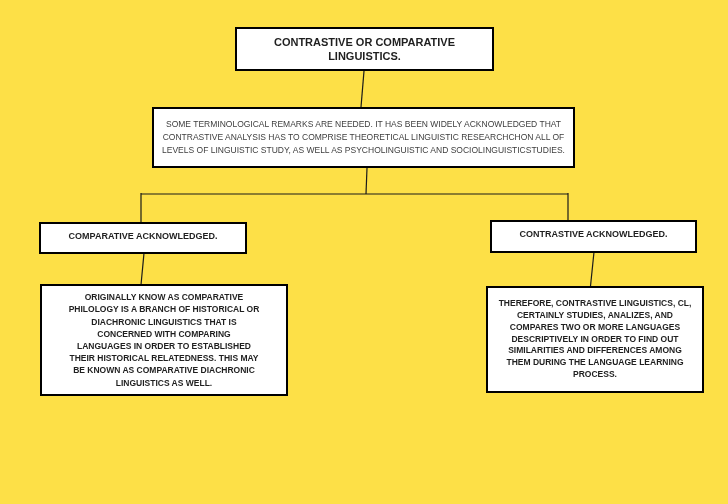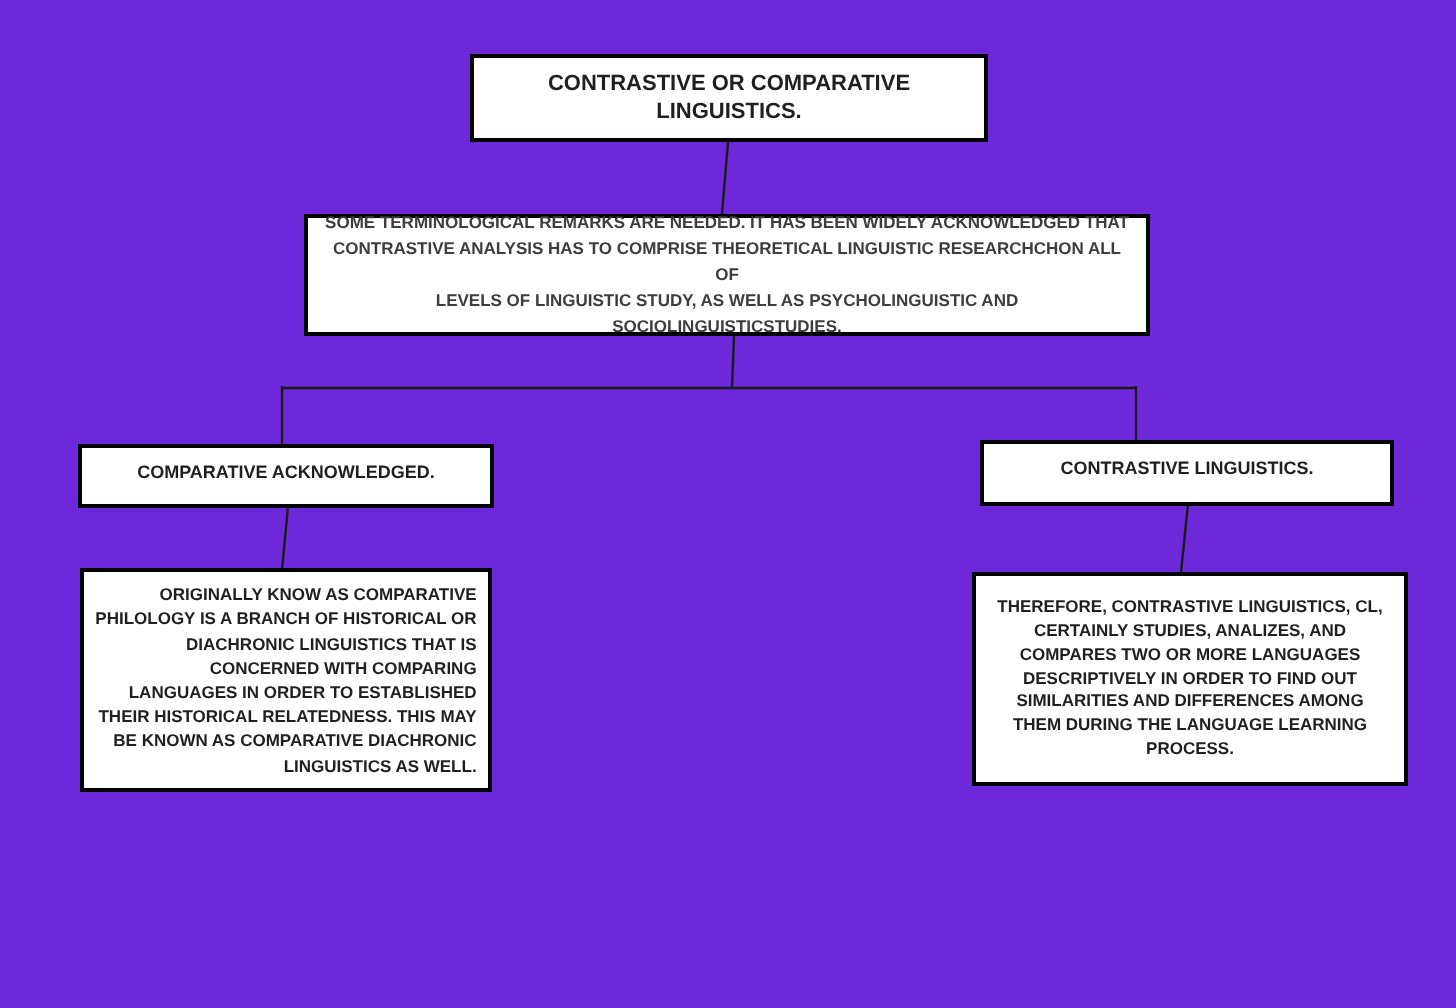--- a/index.html
+++ b/index.html
@@ -1,20 +1,20 @@
 <!DOCTYPE html>
 <html><head>
 <meta charset="utf-8">
 <style>
   html, body { margin: 0; padding: 0; background: #ffffff; }
   .canvas {
     position: relative;
     width: 728px;
     height: 504px;
-    background: #6d28d9;
+    background: #fde047;
     overflow: hidden;
     font-family: "Liberation Sans", sans-serif;
   }
   .connectors {
     position: absolute;
     left: 0; top: 0;
     width: 728px; height: 504px;
     pointer-events: none;
   }
   .connectors line {
@@ -34,39 +34,38 @@
     display: flex;
     align-items: center;
     justify-content: center;
   }
   .title-box {
     left: 235px; top: 27px; width: 259px; height: 44px;
     font-size: 11px; font-weight: bold; line-height: 14px;
   }
   .remarks-box {
     left: 152px; top: 107px; width: 423px; height: 61px;
-    font-size: 8.5px; font-weight: bold; line-height: 13px;
+    font-size: 8.5px; font-weight: normal; line-height: 13px;
     color: #3d3d3d;
     padding: 0 6px;
   }
   .comparative-box {
     left: 39px; top: 222px; width: 208px; height: 32px;
     font-size: 9px; font-weight: bold; line-height: 11px;
     padding-top: 7px;
   }
   .contrastive-box {
     left: 490px; top: 220px; width: 207px; height: 33px;
     font-size: 9px; font-weight: bold; line-height: 11px;
     padding-top: 7px;
   }
   .comparative-detail-box {
-    left: 40px; top: 284px; width: 206px; height: 112px;
+    left: 40px; top: 284px; width: 248px; height: 112px;
     font-size: 8.5px; font-weight: bold; line-height: 12.2px;
     padding: 12px 4px;
-    text-align: right;
   }
   .contrastive-detail-box {
     left: 486px; top: 286px; width: 218px; height: 107px;
     font-size: 8.5px; font-weight: bold; line-height: 11.8px;
     padding: 0 6px;
   }
 </style>
 </head>
 <body>
 
@@ -84,21 +83,21 @@
 
   <div class="node center title-box">CONTRASTIVE OR COMPARATIVE
 LINGUISTICS.</div>
 
   <div class="node center remarks-box">SOME TERMINOLOGICAL REMARKS ARE NEEDED. IT HAS BEEN WIDELY ACKNOWLEDGED THAT
 CONTRASTIVE ANALYSIS HAS TO COMPRISE THEORETICAL LINGUISTIC RESEARCHCHON ALL OF
 LEVELS OF LINGUISTIC STUDY, AS WELL AS PSYCHOLINGUISTIC AND SOCIOLINGUISTICSTUDIES.</div>
 
   <div class="node comparative-box">COMPARATIVE ACKNOWLEDGED.</div>
 
-  <div class="node contrastive-box">CONTRASTIVE  LINGUISTICS.</div>
+  <div class="node contrastive-box">CONTRASTIVE  ACKNOWLEDGED.</div>
 
   <div class="node center comparative-detail-box">ORIGINALLY KNOW AS COMPARATIVE
 PHILOLOGY IS A BRANCH OF HISTORICAL OR
 DIACHRONIC LINGUISTICS THAT IS
 CONCERNED WITH COMPARING
 LANGUAGES IN ORDER TO ESTABLISHED
 THEIR HISTORICAL RELATEDNESS. THIS MAY
 BE KNOWN AS COMPARATIVE  DIACHRONIC
 LINGUISTICS  AS WELL.</div>
 

